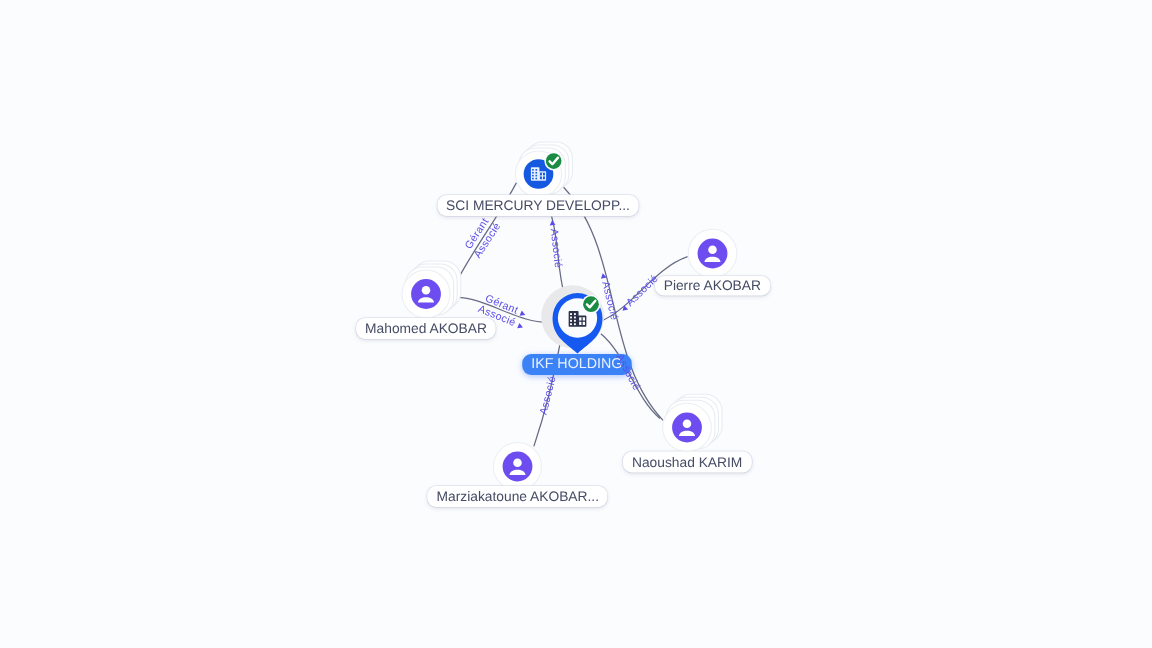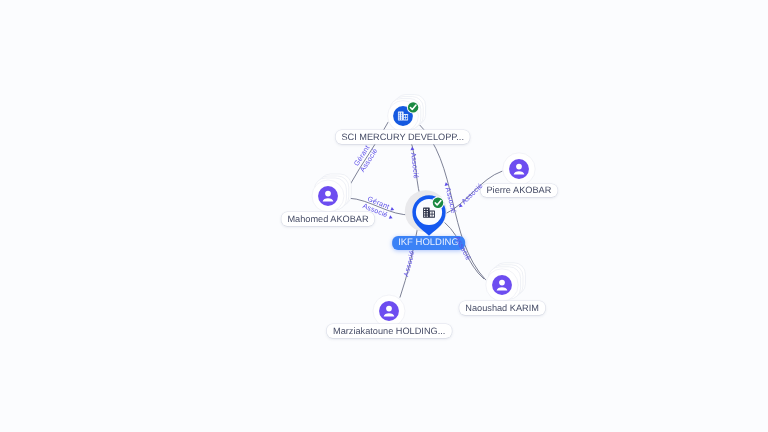--- a/index.html
+++ b/index.html
@@ -1,19 +1,19 @@
 <!DOCTYPE html>
 <html><head>
 <meta charset="utf-8">
 <title>Graph</title>
 <style>
   html,body{margin:0;padding:0;}
   body{width:768px;height:432px;background:#fbfcfe;overflow:hidden;
        font-family:"Liberation Sans",sans-serif;-webkit-font-smoothing:antialiased;text-rendering:geometricPrecision;}
-  #stage{position:relative;width:676px;height:432px;background:#fbfcfe;margin-left:44px;}
+  #stage{position:relative;width:676px;height:432px;background:#fbfcfe;}
   svg.layer{position:absolute;shape-rendering:geometricPrecision;left:0;top:0;width:768px;height:432px;overflow:visible;}
   .node{position:absolute;}
   .nlabel{position:absolute;white-space:nowrap;background:#fff;border-radius:6px;
           padding:1.8px 6px;font-size:9.2px;color:#464c66;letter-spacing:0px;
           box-shadow:0 1px 3px rgba(70,80,120,.16),0 0 0 .5px rgba(225,228,238,.9);
           transform:translate(-50%,0);line-height:1.1;}
   .nlabel.sel{background:#3b82f6;color:#e9f0ff;box-shadow:0 1px 4px rgba(26,92,245,.35);
           font-size:9.5px;padding:1.8px 6.5px;}
 </style>
 </head>
@@ -134,21 +134,21 @@
         </svg></div>
       <div class="nlabel" style="left: 458.1px; top: 301.4px;">Naoushad KARIM</div>
       <div class="node" style="left: 300.2px; top: 266px; width: 90px; height: 90px;"><svg width="90" height="90" viewBox="0 0 90 90" style="overflow: visible;">
           <circle cx="45" cy="45" r="16" fill="#fff" stroke="#eceef4" stroke-width="0.7"></circle>
           <g>
             <circle cx="45" cy="45" r="9.95" fill="#6d4df0"></circle>
             <circle cx="45" cy="42.55" r="2.85" fill="#fff"></circle>
             <path d="M 39.65 50.6 C 40 46.05 50 46.05 50.35 50.6 Z" fill="#fff"></path>
           </g>
         </svg></div>
-      <div class="nlabel" style="left: 345.2px; top: 324.2px;">Marziakatoune HOLDING...</div>
+      <div class="nlabel" style="left: 345.2px; top: 324.2px;">Marziakatoune AKOBAR...</div>
     </div>
   <svg class="layer" id="edgelabels" style="pointer-events:none">
       <g transform="translate(321.18,157.78) rotate(-57.20)">
         <text x="0" y="-1.7000000000000002" fill="#5b4de8" font-size="7.05" font-family="&quot;Liberation Sans&quot;,sans-serif" letter-spacing="0.25" text-anchor="middle">Gérant</text>
         <text x="0" y="6.6000000000000005" fill="#5b4de8" font-size="7.05" font-family="&quot;Liberation Sans&quot;,sans-serif" letter-spacing="0.25" text-anchor="middle">Associé</text>
       </g>
       <g transform="translate(371.04,165.50) rotate(83.56)">
         <text x="0" y="2.45" fill="#5b4de8" font-size="7.05" font-family="&quot;Liberation Sans&quot;,sans-serif" letter-spacing="0.25" text-anchor="middle">Associé</text>
         <path d="M -15.61875 -1.0499999999999998 L -15.61875 2.85 L -18.91875 0.8500000000000001 Z" fill="#5b4de8"></path>
       </g>

